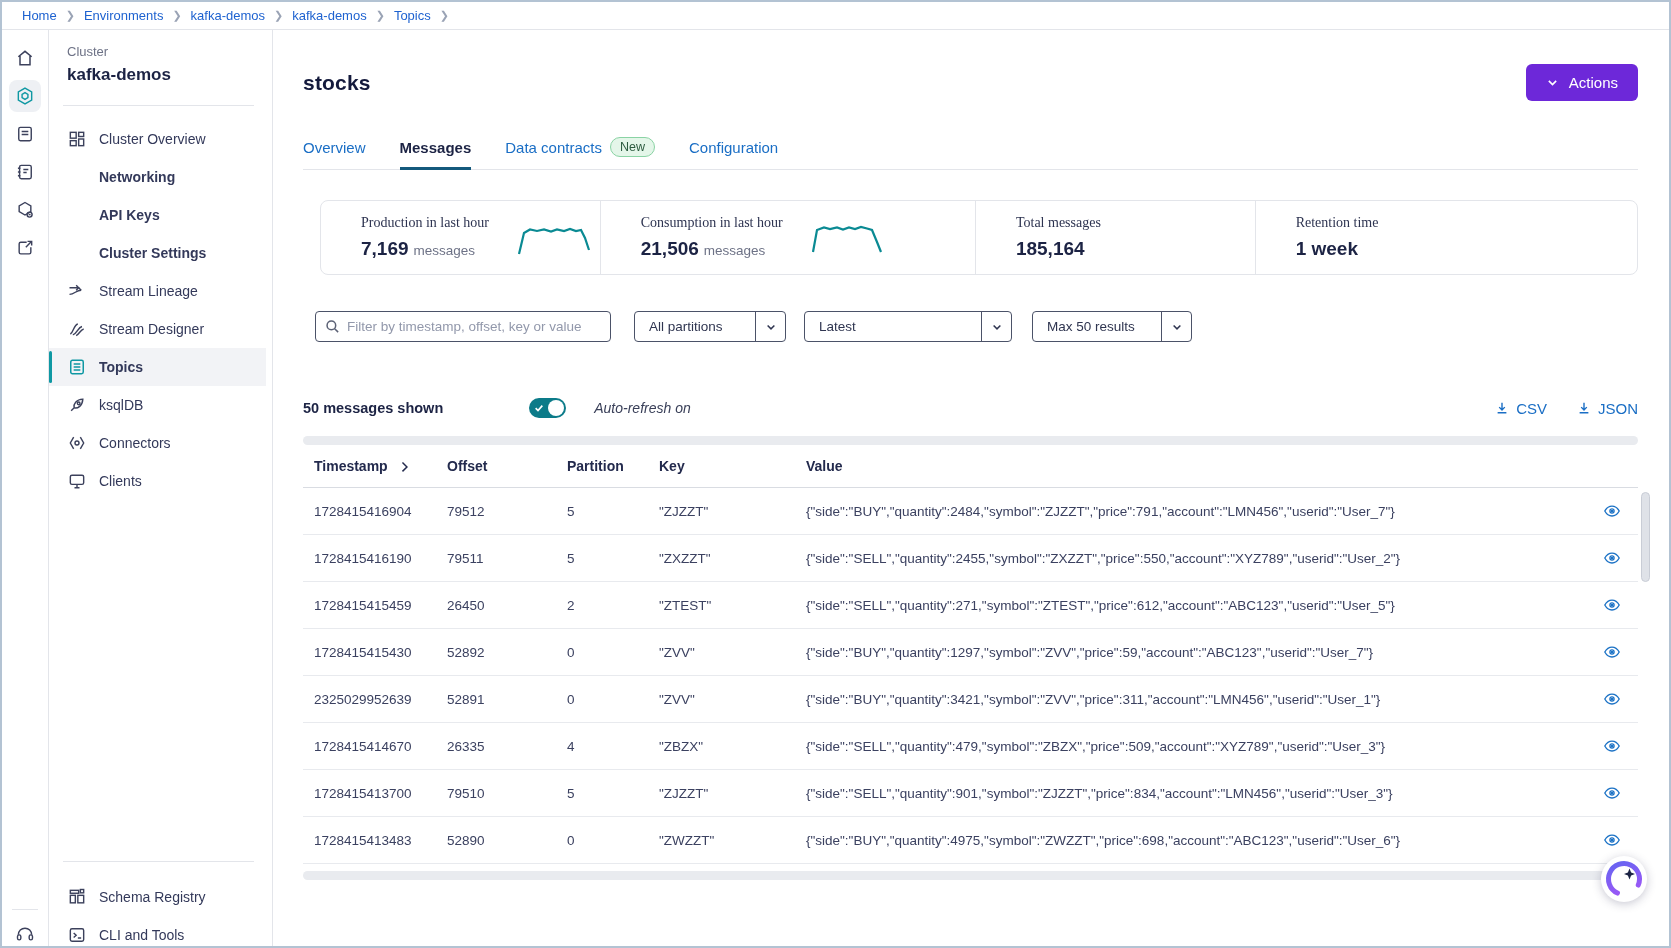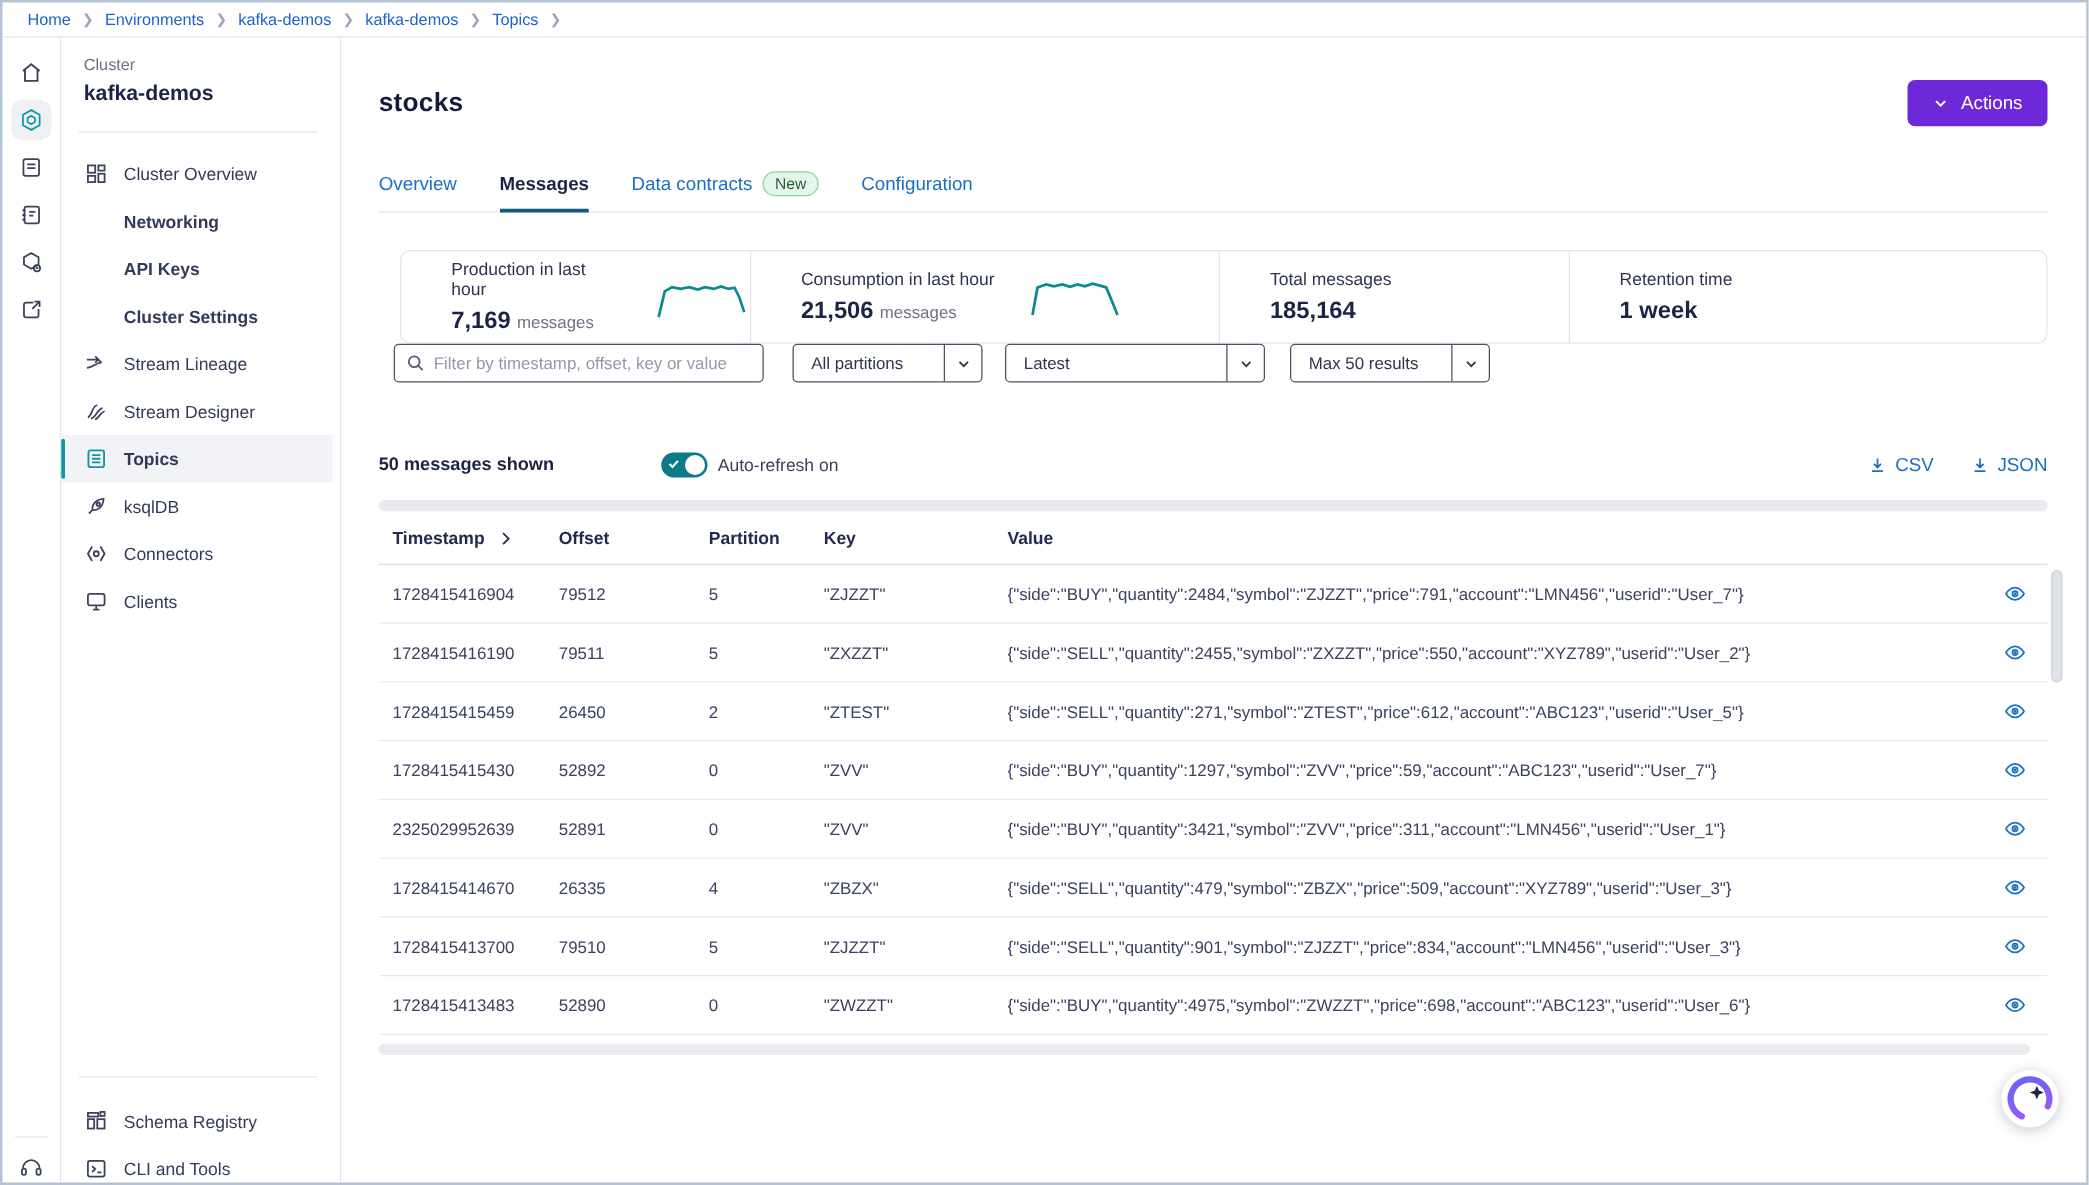--- a/index.html
+++ b/index.html
@@ -59,45 +59,45 @@
                        height: 3px; background: #14597c; }
   .badge-new { font-size: 12.5px; color: #2c5b3f; background: #e4f6e9; border: 1px solid #8ad3a4;
                border-radius: 10px; padding: 2px 9px; font-weight: 400; }
 
   
   .stats { margin: 30px 0 0 17px; border: 1px solid #e3e5ea; border-radius: 8px;
            height: 75px; display: flex; align-items: stretch; }
   .stat { display: flex; align-items: center; padding-left: 40px; gap: 26px; }
   .stat + .stat { border-left: 1px solid #e3e5ea; }
   .stat.s1 { flex: 1.0; } .stat.s2 { flex: 1.4; } .stat.s3 { flex: 1.0; } .stat.s4 { flex: 1.43; }
-  .stat-label { font-size: 14px; color: #2d3350; margin-bottom: 7px; }
+  .stat-label { font-size: 14px; color: #2d3350; margin-bottom: 7px; font-family: Liberation Serif, serif; }
   .stat-value { font-size: 19px; font-weight: 700; color: #1c2344; }
   .stat-unit { font-size: 13.5px; font-weight: 400; color: #6d7286; margin-left: 5px; }
   .spark { color: #0a8a93; }
 
   
-  .filters { display: flex; align-items: center; }
+  .filters { margin-top: 36px; display: flex; align-items: center; }
   .search-box { width: 296px; height: 31px; border: 1px solid #4b5268; border-radius: 4px;
                 display: flex; align-items: center; padding: 0 9px; margin-left: 12px; }
   .search-box input { border: none; outline: none; flex: 1; font-size: 13.5px;
                       font-family: inherit; color: #2f3550; margin-left: 7px; }
   .search-box input::placeholder { color: #9298ab; }
   .select { height: 31px; border: 1px solid #4b5268; border-radius: 4px; display: flex;
             align-items: center; font-size: 13.5px; color: #2f3550; cursor: pointer; background:#fff; }
   .select .val { padding: 0 14px; flex: 1; white-space: nowrap; }
   .select .chev { width: 30px; align-self: stretch; border-left: 1px solid #4b5268;
                   display: flex; align-items: center; justify-content: center; color: #2f3550; }
   .sel-partitions { width: 152px; margin-left: 23px; }
   .sel-offset { width: 208px; margin-left: 18px; }
   .sel-max { width: 160px; margin-left: 20px; }
 
   
   .toolbar { margin-top: 56px; display: flex; align-items: center; }
   .shown-label { font-size: 14.5px; font-weight: 700; color: #1c2344; }
-  .toggle-wrap { display: flex; align-items: center; margin-left: 86px; gap: 8px; }
+  .toggle-wrap { display: flex; align-items: center; margin-left: 86px; gap: 28px; font-style: italic; }
   .toggle { width: 37px; height: 20px; border-radius: 10px; background: #0c7b89; position: relative;
             display: flex; align-items: center; cursor: pointer; }
   .toggle .knob { position: absolute; right: 2px; top: 2px; width: 16px; height: 16px;
                   border-radius: 50%; background: #fff; }
   .toggle .tick { margin-left: 5px; color: #fff; }
   .toggle-label { font-size: 14px; color: #3a4059; }
   .dl-links { margin-left: auto; display: flex; gap: 30px; }
   .dl-link { display: flex; align-items: center; gap: 7px; color: #1a6ec5; font-size: 15px; cursor: pointer; }
 
   

